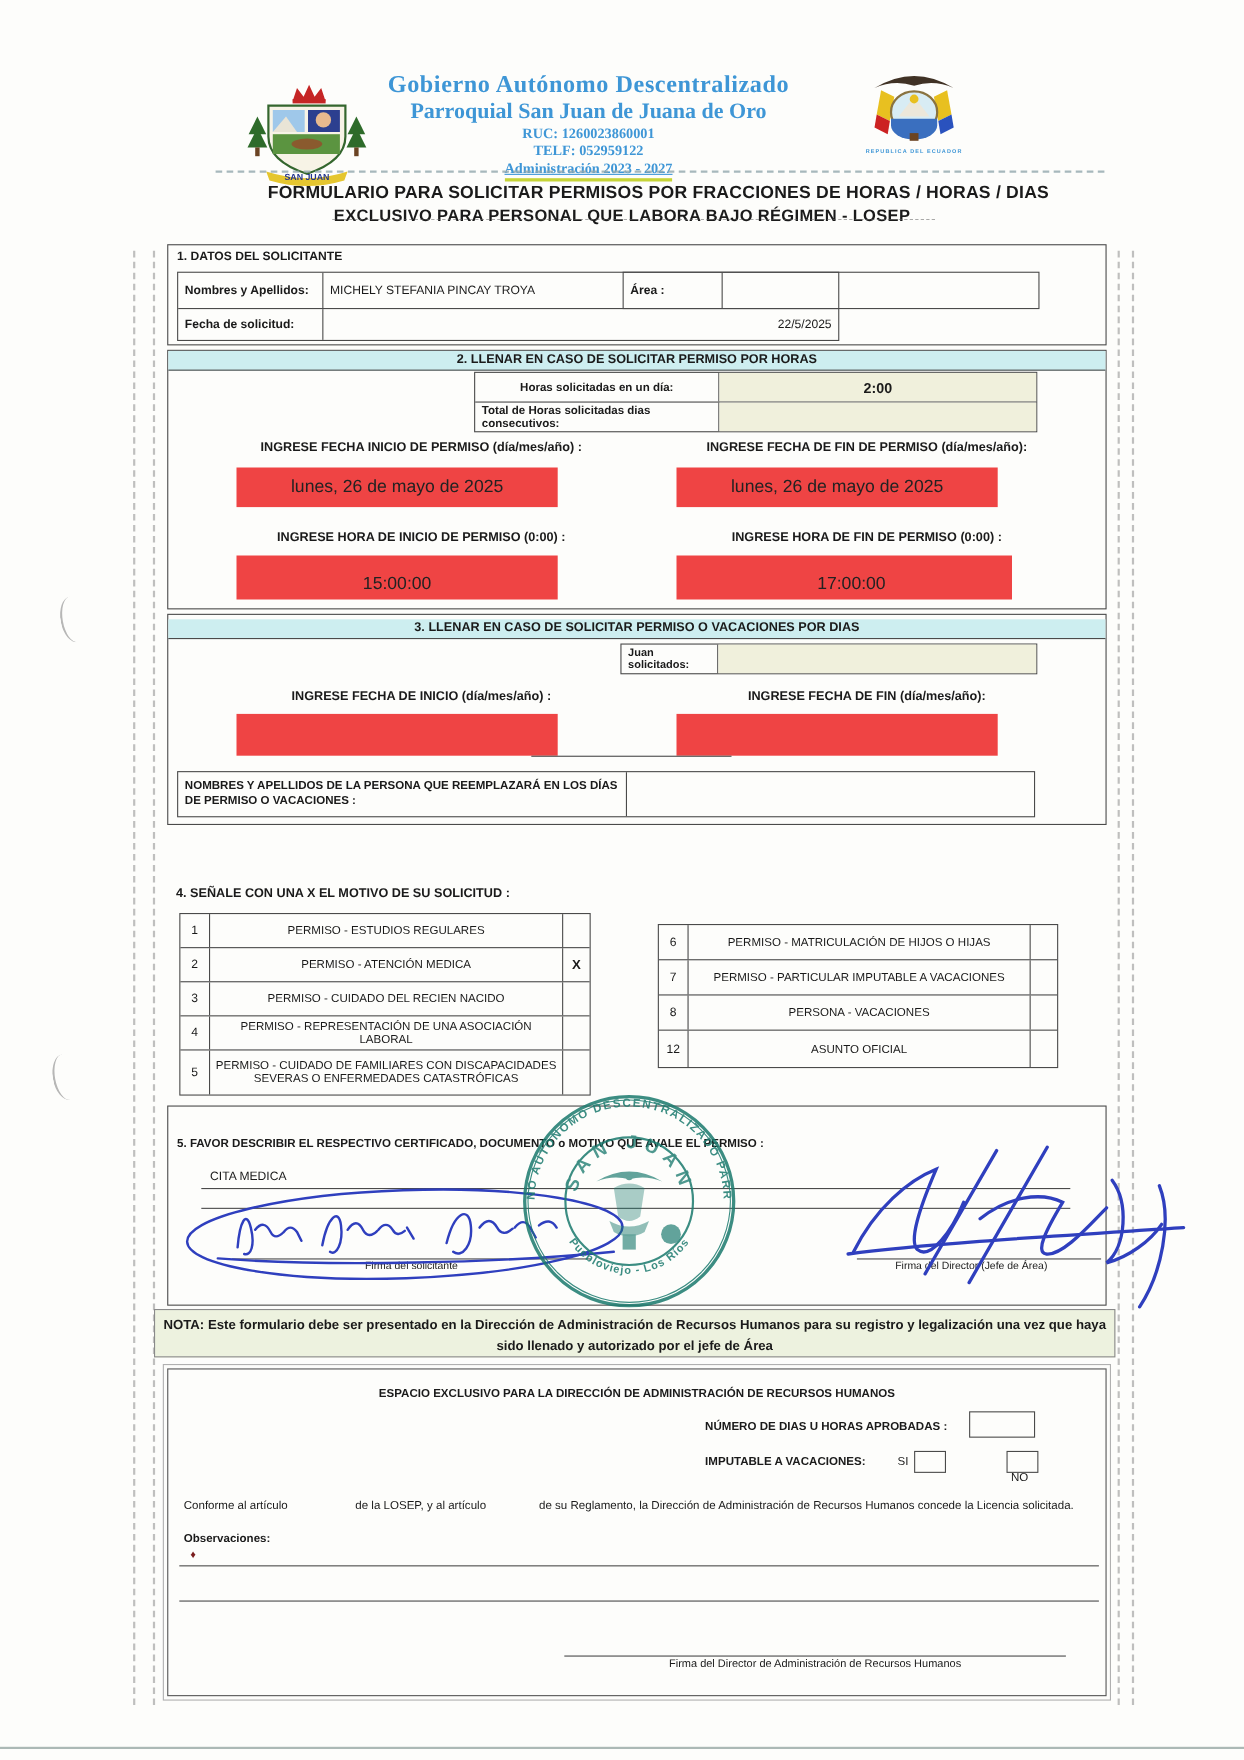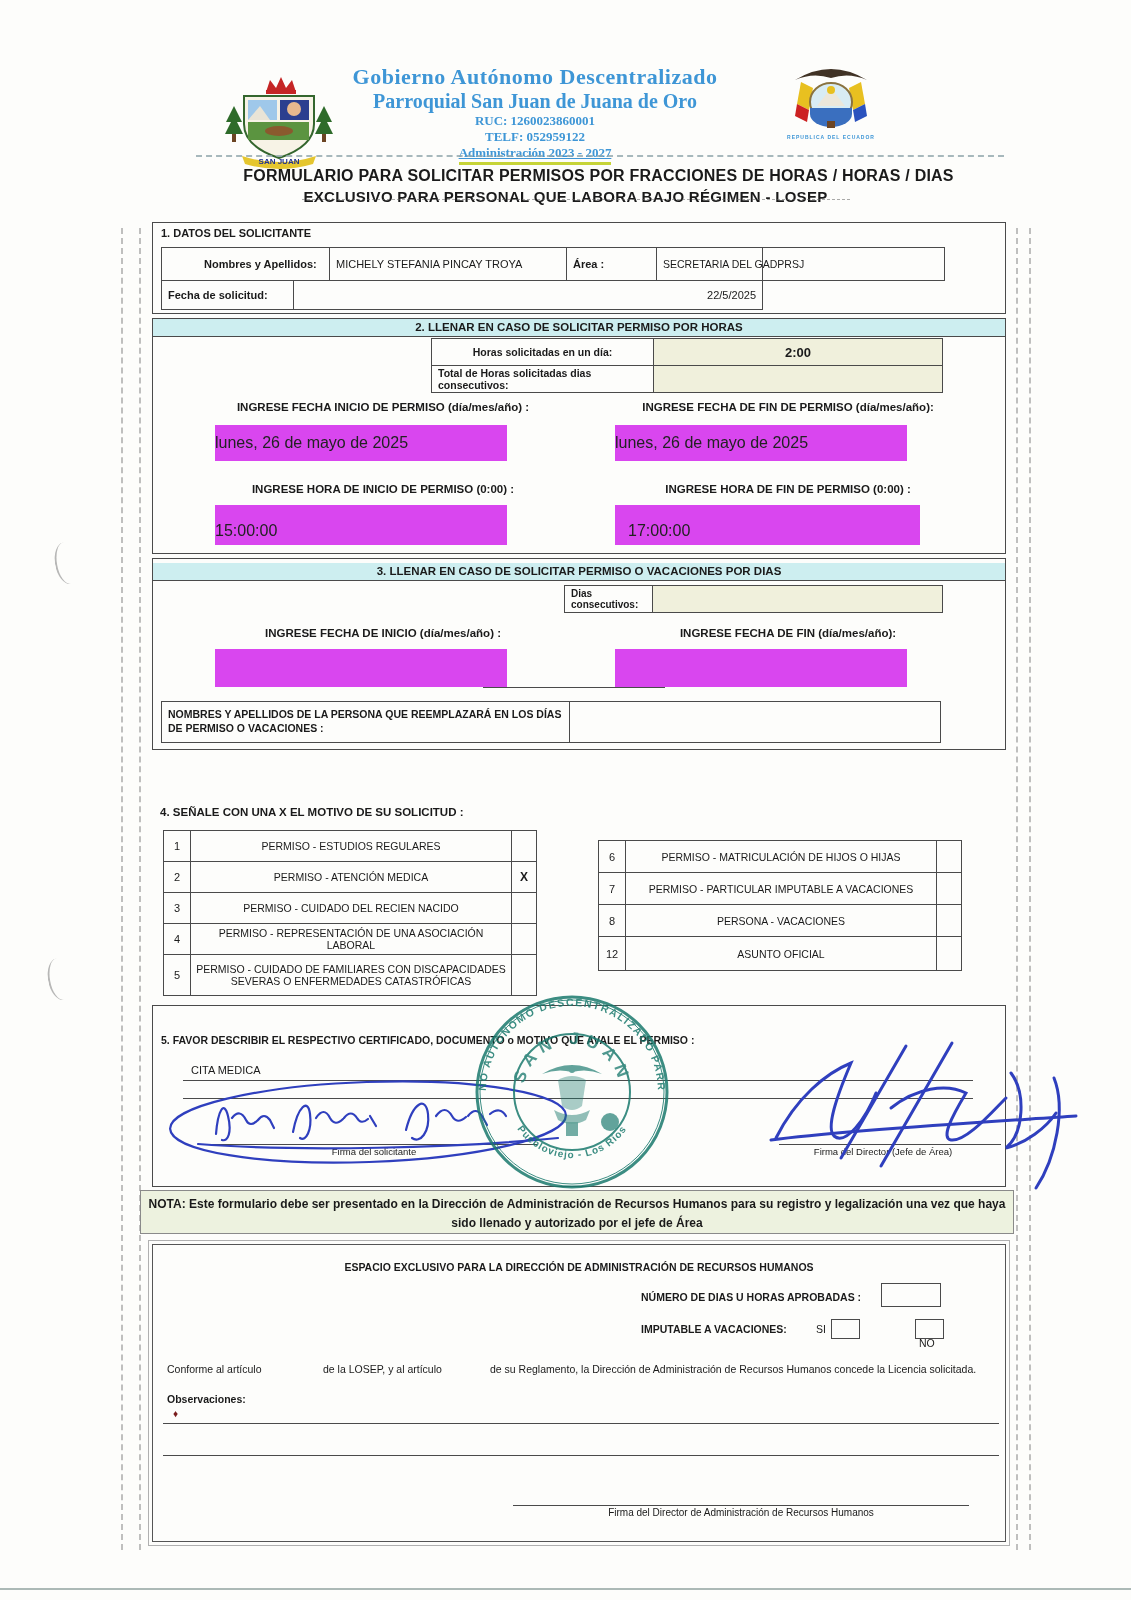--- a/index.html
+++ b/index.html
@@ -22,21 +22,21 @@
   .sec-head{font-size:11px;font-weight:bold;}
   .cyan-bar{background:#cdeef0;border-bottom:1px solid #4a4a4a;text-align:center;
             font-size:11.5px;font-weight:bold;line-height:17px;height:17px;}
   .tbl{display:flex;flex-direction:column;border:1px solid #4a4a4a;}
   .tr{display:flex;border-top:1px solid #4a4a4a;}
   .tr:first-child{border-top:none;}
   .td{font-size:11px;display:flex;align-items:center;padding:0 6px;box-sizing:border-box;}
   .td.lbl{font-weight:bold;}
   .td.brd-r{border-right:1px solid #4a4a4a;}
   .cream{background:#f0f0dc;}
-  .bluefield{background:#d946ef;}
+  .bluefield{background:#ef4444;text-align:center;}
   .datefield{font-size:16px;color:#222;}
   .ingrese{font-size:11.5px;font-weight:bold;text-align:center;}
   .sig-label{font-size:9.5px;text-align:center;}
   .hline{border-bottom:1.2px solid #4a4a4a;}
   
   .motivo{border:1px solid #4a4a4a;display:flex;flex-direction:column;}
   .motivo .row{display:flex;border-top:1px solid #4a4a4a;}
   .motivo .row:first-child{border-top:none;}
   .motivo .num{width:26px;border-right:1px solid #4a4a4a;display:flex;align-items:center;justify-content:center;font-size:11px;}
   .motivo .lab{flex:1;display:flex;align-items:center;justify-content:center;text-align:center;
@@ -116,33 +116,32 @@
 
   <div class="abs hdr-dash" style="left:196px;top:155px;width:808px;"></div>
 
   <div class="abs title-line t1" style="left:0;top:167px;margin-left:33px;">FORMULARIO PARA SOLICITAR PERMISOS  POR FRACCIONES DE HORAS / HORAS / DIAS</div>
   <div class="abs title-line t2" style="left:0;top:188px;">EXCLUSIVO PARA PERSONAL QUE LABORA BAJO RÉGIMEN - LOSEP</div>
   <div class="abs strike-artifact" style="left:302px;top:199px;width:548px;"></div>
 
   <div class="abs box" style="left:152px;top:222px;width:852px;height:90px;">
     <div class="abs sec-head" style="left:8px;top:4px;">1. DATOS DEL SOLICITANTE</div>
     <div class="abs tbl" style="left:8px;top:24px;width:600px;">
-      <div class="tr" style="height:32px;margin-left:36px;">
+      <div class="tr" style="height:32px;">
         <div class="td lbl brd-r" style="width:132px;">Nombres y Apellidos:</div>
         <div class="td" style="flex:1;">MICHELY STEFANIA PINCAY TROYA</div>
       </div>
       <div class="tr" style="height:28px;">
         <div class="td lbl brd-r" style="width:132px;">Fecha de solicitud:</div>
         <div class="td" style="flex:1;justify-content:flex-end;">22/5/2025</div>
       </div>
     </div>
     <div class="abs tbl" style="left:413px;top:24px;width:377px;">
       <div class="tr" style="height:32px;">
         <div class="td lbl brd-r" style="width:90px;">Área :</div>
-        <div class="td" style="flex:1;font-size:10.5px;">SECRETARIA DEL GADPRSJ</div>
       </div>
     </div>
   </div>
 
   <div class="abs box" style="left:152px;top:318px;width:852px;height:234px;">
     <div class="cyan-bar">2. LLENAR EN CASO DE SOLICITAR PERMISO POR HORAS</div>
     <div class="abs tbl" style="left:278px;top:19px;width:510px;">
       <div class="tr" style="height:26px;">
         <div class="td lbl brd-r" style="width:222px;justify-content:center;font-size:10.5px;">Horas solicitadas en un día:</div>
         <div class="td cream" style="flex:1;justify-content:center;font-weight:bold;font-size:13px;">2:00</div>
@@ -159,21 +158,21 @@
     <div class="abs ingrese" style="left:40px;top:164px;width:380px;">INGRESE HORA DE INICIO DE PERMISO (0:00) :</div>
     <div class="abs ingrese" style="left:445px;top:164px;width:380px;">INGRESE HORA DE FIN DE PERMISO (0:00) :</div>
     <div class="abs bluefield datefield" style="left:62px;top:186px;width:292px;height:40px;line-height:52px;">15:00:00</div>
     <div class="abs bluefield datefield" style="left:462px;top:186px;width:292px;height:40px;line-height:52px;padding-left:13px;">17:00:00</div>
   </div>
 
   <div class="abs box" style="left:152px;top:558px;width:852px;height:190px;">
     <div class="cyan-bar" style="margin-top:4px;">3. LLENAR EN CASO DE SOLICITAR PERMISO O VACACIONES POR DIAS</div>
     <div class="abs tbl" style="left:411px;top:26px;width:377px;">
       <div class="tr" style="height:26px;">
-        <div class="td lbl brd-r" style="width:88px;font-size:10px;">Dias consecutivos:</div>
+        <div class="td lbl brd-r" style="width:88px;font-size:10px;">Juan solicitados:</div>
         <div class="td cream" style="flex:1;"></div>
       </div>
     </div>
     <div class="abs ingrese" style="left:40px;top:68px;width:380px;">INGRESE FECHA DE INICIO (día/mes/año) :</div>
     <div class="abs ingrese" style="left:445px;top:68px;width:380px;">INGRESE FECHA DE FIN (día/mes/año):</div>
     <div class="abs bluefield datefield" style="left:62px;top:90px;width:292px;height:38px;"></div>
     <div class="abs bluefield datefield" style="left:462px;top:90px;width:292px;height:38px;"></div>
     <div class="abs hline" style="left:330px;top:110px;width:182px;height:18px;"></div>
     <div class="abs tbl" style="left:8px;top:142px;width:778px;">
       <div class="tr" style="height:40px;">

